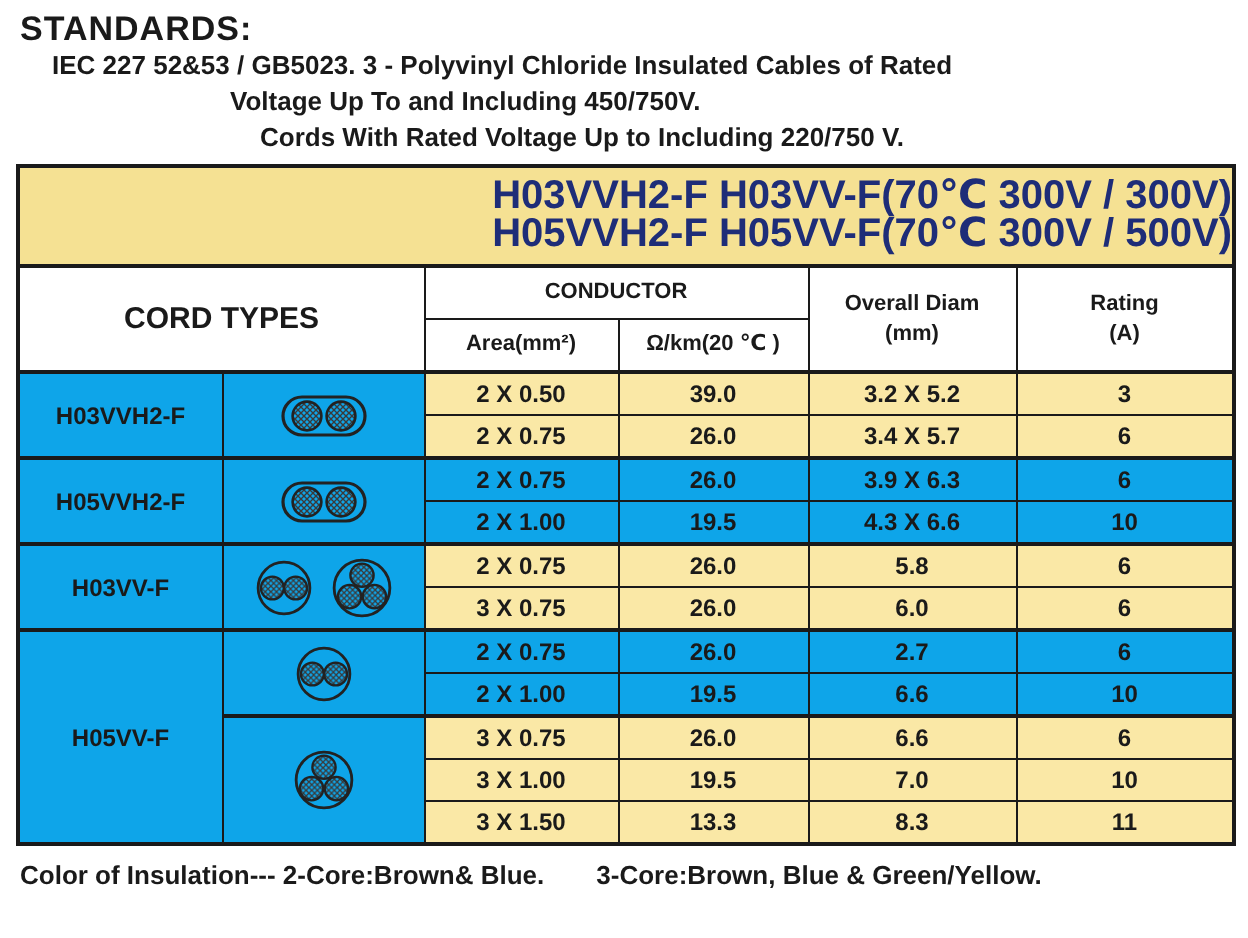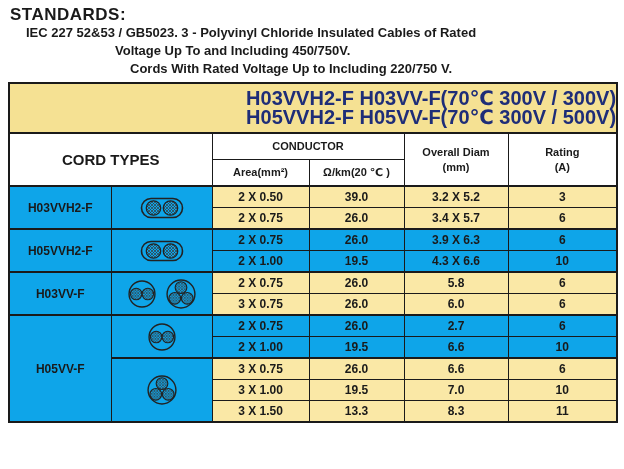--- a/index.html
+++ b/index.html
@@ -225,14 +225,17 @@
     </tr>
     <tr class="data">
       <td class="hl">3 X 1.50</td>
       <td class="hl">13.3</td>
       <td class="hl">8.3</td>
       <td class="hl">11</td>
     </tr>
   </tbody>
     </table>
 
+  <div class="footer">
+    <span>Color of Insulation--- 2-Core:Brown&amp; Blue.</span><span class="gap"></span><span>3-Core:Brown, Blue &amp; Green/Yellow.</span>
+  </div>
 
 </div>
 
 </body></html>

